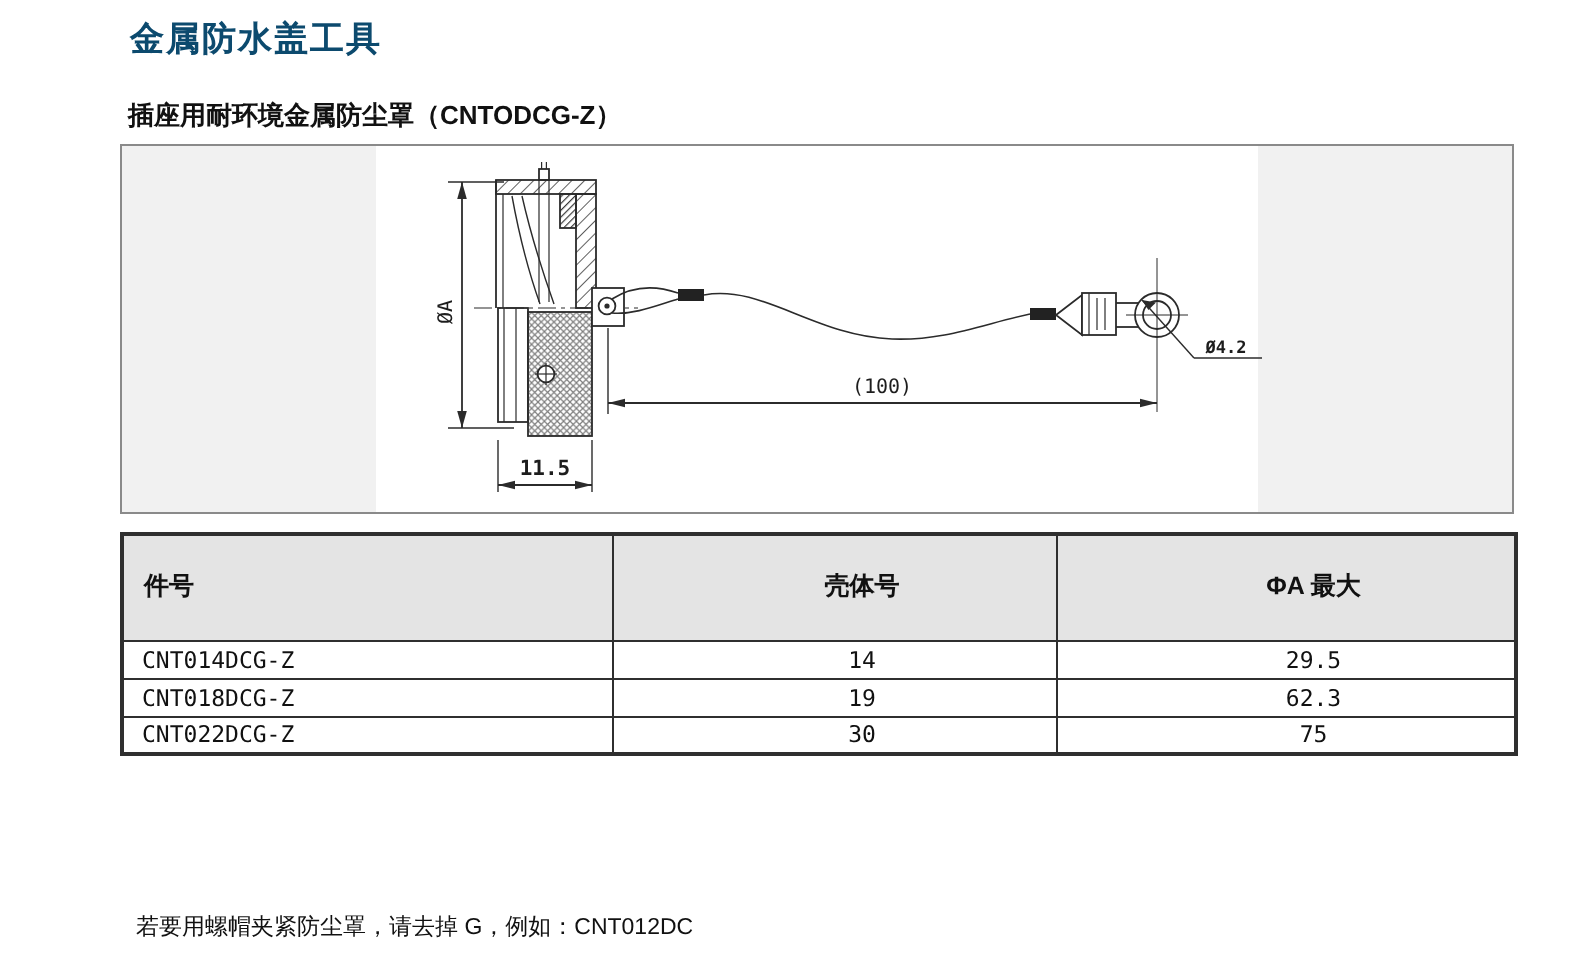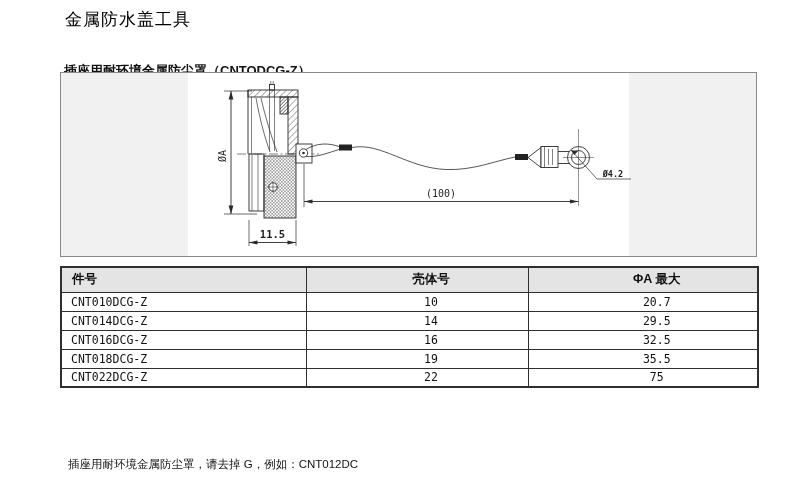--- a/index.html
+++ b/index.html
@@ -1,42 +1,42 @@
 <!DOCTYPE html>
 <html><head>
 <meta charset="utf-8">
 <style>
   * { margin:0; padding:0; box-sizing:border-box; }
   html,body { width:790px; height:489px; background:#ffffff; overflow:hidden; }
   body { font-family:"Liberation Sans","DejaVu Sans",sans-serif; color:#1a1a1a; position:relative; }
 
   .page-title {
     position:absolute; left:65px; top:8px;
-    font-size:17px; font-weight:normal; letter-spacing:1px; color:#000000;
+    font-size:17px; font-weight:bold; letter-spacing:1px; color:#0c4a6e;
   }
   .section-title {
-    position:absolute; left:64px; top:62px;
-    font-size:13px; font-weight:bold; color:#111;text-decoration:underline;
+    position:absolute; left:64px; top:49px;
+    font-size:13px; font-weight:bold; color:#111;
   }
 
   .drawing-box {
     position:absolute; left:60px; top:72px;
     width:697px; height:185px;
     border:1px solid #8a8a8a; background:#ffffff;
   }
   .drawing-box svg { display:block; width:100%; height:100%; }
 
   .parts-table {
     position:absolute; left:60px; top:266px;
     width:697px; border-collapse:collapse; table-layout:fixed;
     border:2px solid #2f2f2f;
   }
   .parts-table th, .parts-table td { border:1px solid #2f2f2f;padding-left:28px; }
   .parts-table th {
-    height:25px; background:#e4e4e4;
+    height:53px; background:#e4e4e4;
     font-size:12.5px; font-weight:bold; color:#111;
   }
   .parts-table th.c1 { text-align:left; padding-left:10px; }
   .parts-table th.c2, .parts-table th.c3 { text-align:center; }
   .parts-table td {
     height:19px; font-size:11.5px; color:#111;
     font-family:"DejaVu Sans Mono","Liberation Mono",monospace;
   }
   .parts-table td.c1 { text-align:left; padding-left:9px; }
   .parts-table td.c2, .parts-table td.c3 { text-align:center; }
@@ -168,42 +168,32 @@
     </colgroup>
   <thead>
     <tr>
       <th class="c1">件号</th>
       <th class="c2">壳体号</th>
       <th class="c3">ΦA 最大</th>
     </tr>
   </thead>
   <tbody>
     <tr>
-      <td class="c1">CNT010DCG-Z</td>
-      <td class="c2">10</td>
-      <td class="c3">20.7</td>
-    </tr>
-    <tr>
       <td class="c1">CNT014DCG-Z</td>
       <td class="c2">14</td>
       <td class="c3">29.5</td>
     </tr>
     <tr>
-      <td class="c1">CNT016DCG-Z</td>
-      <td class="c2">16</td>
-      <td class="c3">32.5</td>
-    </tr>
-    <tr>
       <td class="c1">CNT018DCG-Z</td>
       <td class="c2">19</td>
-      <td class="c3">35.5</td>
+      <td class="c3">62.3</td>
     </tr>
     <tr>
       <td class="c1">CNT022DCG-Z</td>
-      <td class="c2">22</td>
+      <td class="c2">30</td>
       <td class="c3">75</td>
     </tr>
   </tbody>
 </table>
 
 <div class="notes">
-  <div>插座用耐环境金属防尘罩，请去掉 G，例如：CNT012DC</div>
+  <div>若要用螺帽夹紧防尘罩，请去掉 G，例如：CNT012DC</div>
 </div>
 
 </body></html>

